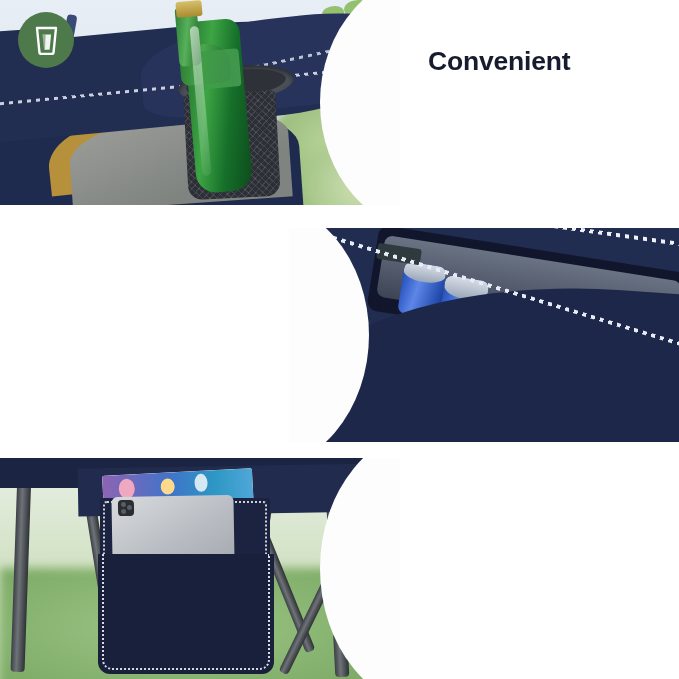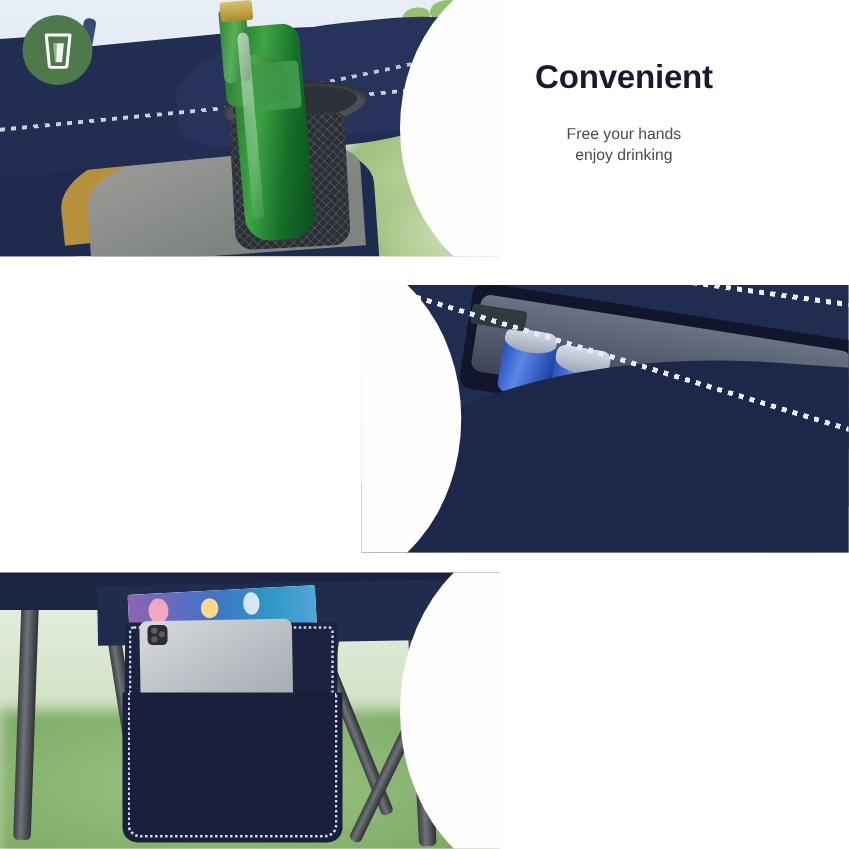--- a/index.html
+++ b/index.html
@@ -1,17 +1,17 @@
 <!DOCTYPE html>
 <html><head>
 <meta charset="utf-8">
 <style>
   html,body{margin:0;padding:0;background:#fff;}
   body{width:679px;height:679px;overflow:hidden;font-family:"Liberation Sans",sans-serif;}
-  .page{position:relative;width:679px;height:679px;background:#ffffff;text-align:center;}
+  .page{position:relative;width:679px;height:679px;background:#ffffff;}
 
   
   .panel{position:absolute;left:0;width:679px;overflow:hidden;background:#fff;}
   .p1{top:0;height:205px;}
   .p2{top:228px;height:214px;}
   .p3{top:458px;height:221px;}
 
   .photo{position:absolute;top:0;height:100%;overflow:hidden;}
   .photo-left{left:0;width:400px;}
   .photo-right{right:0;width:390px;}
@@ -205,24 +205,20 @@
       <div class="p1-bottleNeck"></div>
       <div class="p1-cap"></div>
       <div class="p1-shine"></div>
       <div class="curve-r"></div>
     </div>
 
     <div class="txt t1">
       <h2>
         <span>Convenient</span><br>
       </h2>
-      <p>
-        <span>Free your hands</span><br>
-        <span>enjoy drinking</span>
-      </p>
     </div>
 
     <div class="badge b1">
       <span>
         <svg width="27" height="30" viewBox="0 0 27 30" fill="none">
           <path d="M4 3 h19 l-2.4 24 a2 2 0 0 1 -2 2 h-10.2 a2 2 0 0 1 -2 -2 Z" stroke="#ffffff" stroke-width="2.4" stroke-linejoin="round" fill="none"></path>
           <path d="M9.5 9.5 h8.6 l-1.5 15.2 h-5.6 Z" fill="#ffffff" opacity=".92"></path>
           <path d="M9.5 9.5 h3.1 l-.6 15.2 h-2.5 Z" fill="#4e7a4b" opacity=".55"></path>
         </svg>
       </span>

